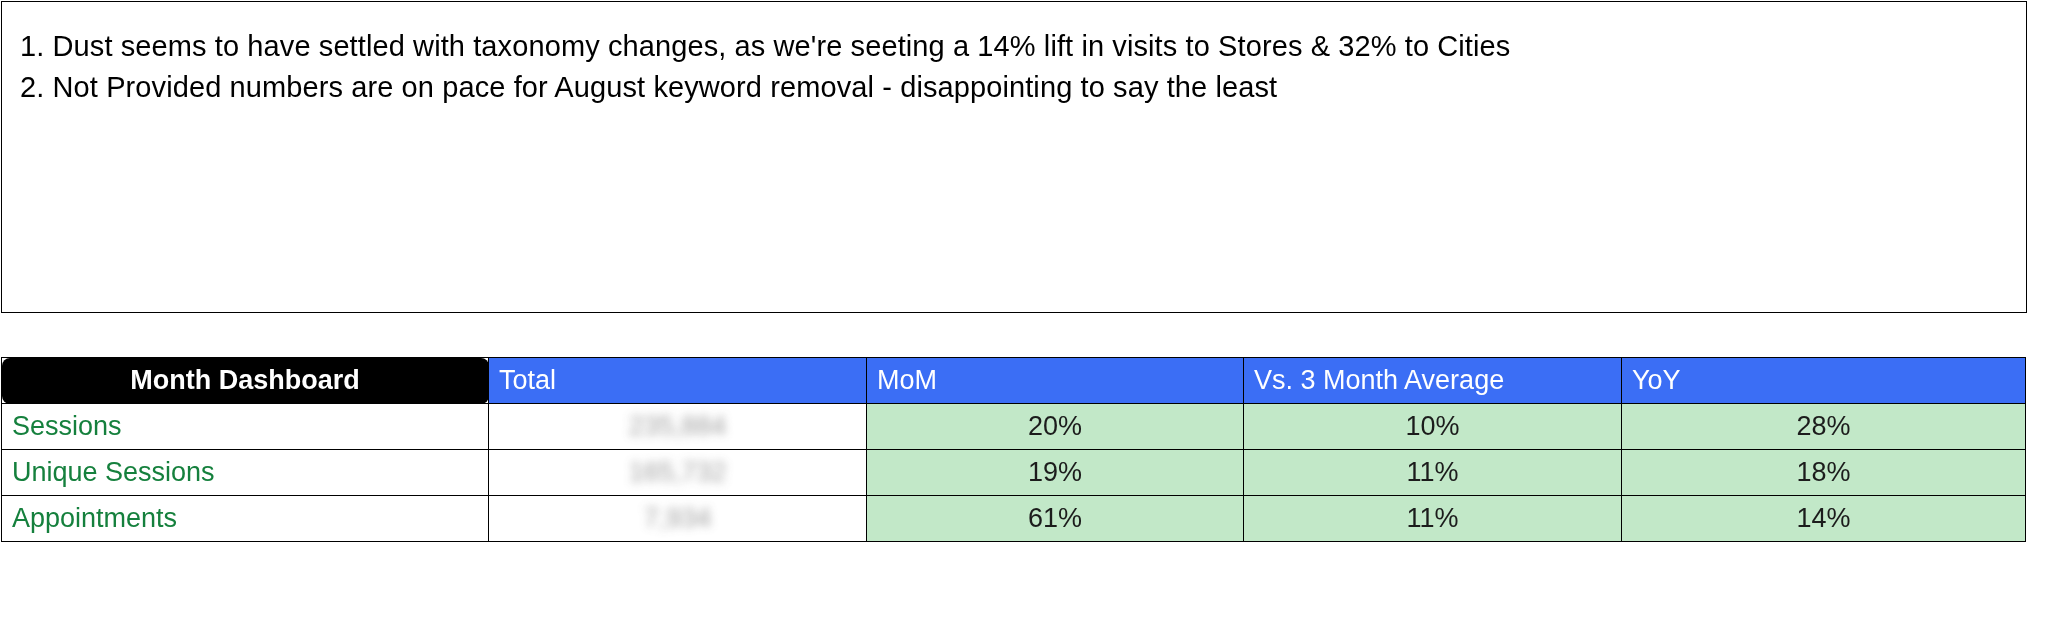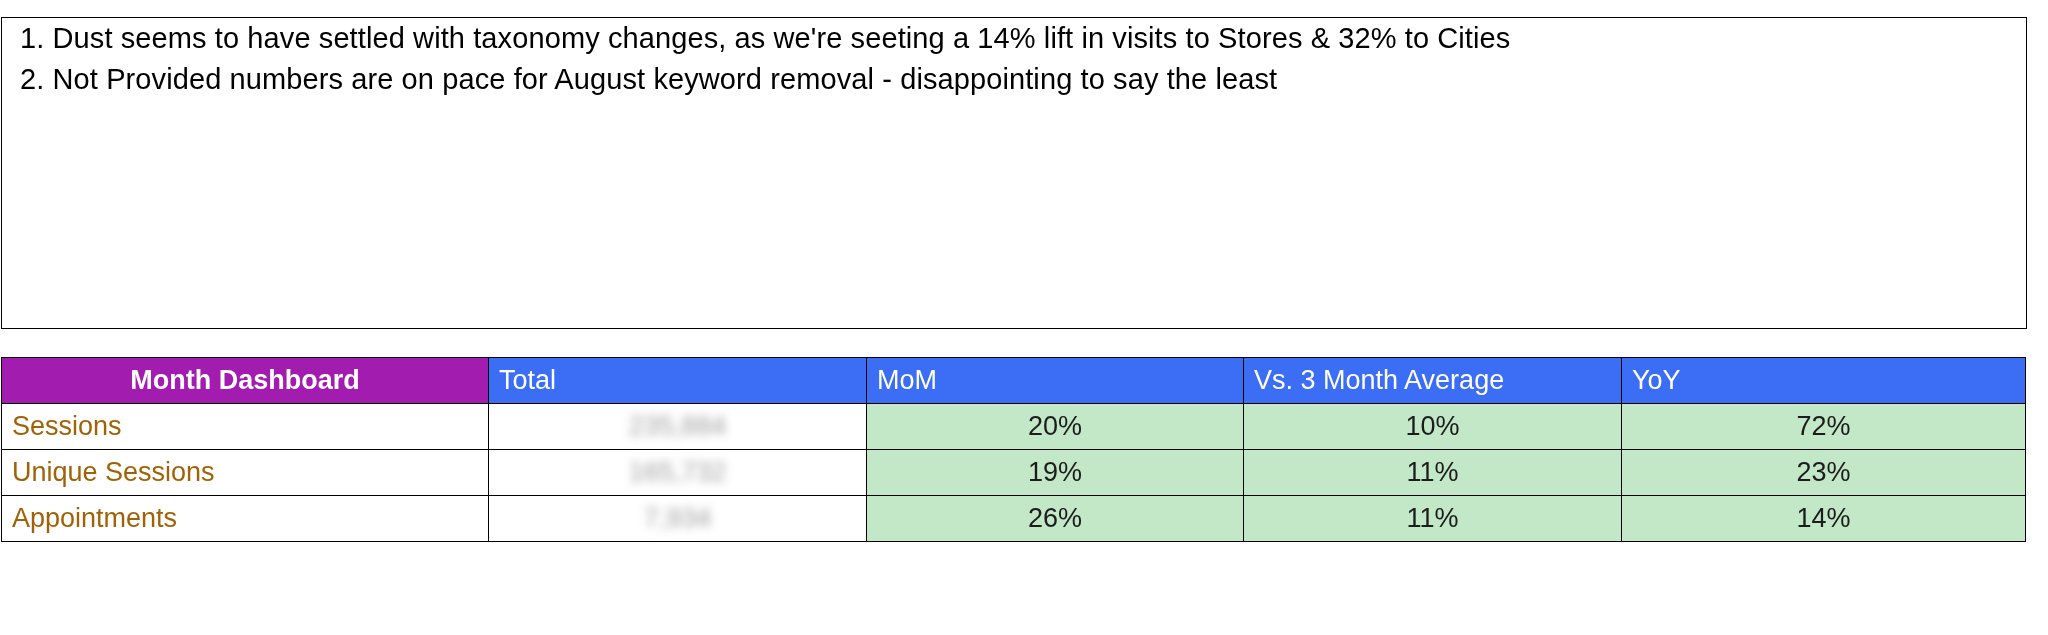--- a/index.html
+++ b/index.html
@@ -17,27 +17,27 @@
   .page {
     position: relative;
     width: 2048px;
     height: 635px;
   }
 
   
   .notes-box {
     position: absolute;
     left: 1px;
-    top: 17px;
+    top: 1px;
     width: 2026px;
     height: 312px;
     border: 1px solid #000000;
     box-sizing: border-box;
     background: #ffffff;
-    padding: 0 18px 0 18px;
+    padding: 24px 18px 0 18px;
   }
   .note-line {
     font-size: 29px;
     line-height: 41px;
     color: #000000;
     white-space: nowrap;
     letter-spacing: 0.1px;
   }
 
   
@@ -59,35 +59,36 @@
   table.dash col.c-yoy   { width: 404px; }
 
   table.dash th, table.dash td {
     border: 1px solid #000000;
     height: 46px;
     font-size: 27px;
     padding: 0 10px;
     box-sizing: border-box;
   }
   th.head-label {
-    background: #a21caf;
+    background: #000000;
     color: #ffffff;
     font-weight: bold;
     font-size: 28px;
+    border-radius: 8px;
   }
   th.head-blue {
     background: #3b6ef5;
     color: #ffffff;
     font-weight: normal;
     text-align: left;
     font-size: 28px;
   }
   td.row-label {
     background: #ffffff;
-    color: #a16207;
+    color: #15803d;
     text-align: left;
     font-size: 28px;
     padding-left: 8px;
   }
   td.total-cell {
     background: #ffffff;
     text-align: center;
     position: relative;
     overflow: hidden;
   }
@@ -133,33 +134,33 @@
           <th class="head-blue">Vs. 3 Month Average</th>
           <th class="head-blue">YoY</th>
         </tr>
       </thead>
       <tbody>
         <tr>
           <td class="row-label">Sessions</td>
           <td class="total-cell"><span class="blurred">235,884</span></td>
           <td class="green-cell">20%</td>
           <td class="green-cell">10%</td>
-          <td class="green-cell">72%</td>
+          <td class="green-cell">28%</td>
         </tr>
         <tr>
           <td class="row-label">Unique Sessions</td>
           <td class="total-cell"><span class="blurred">165,732</span></td>
           <td class="green-cell">19%</td>
           <td class="green-cell">11%</td>
-          <td class="green-cell">23%</td>
+          <td class="green-cell">18%</td>
         </tr>
         <tr>
           <td class="row-label">Appointments</td>
           <td class="total-cell"><span class="blurred">7,934</span></td>
-          <td class="green-cell">26%</td>
+          <td class="green-cell">61%</td>
           <td class="green-cell">11%</td>
           <td class="green-cell">14%</td>
         </tr>
       </tbody>
     </table>
   </div>
 
 </div>
 
 </body></html>

